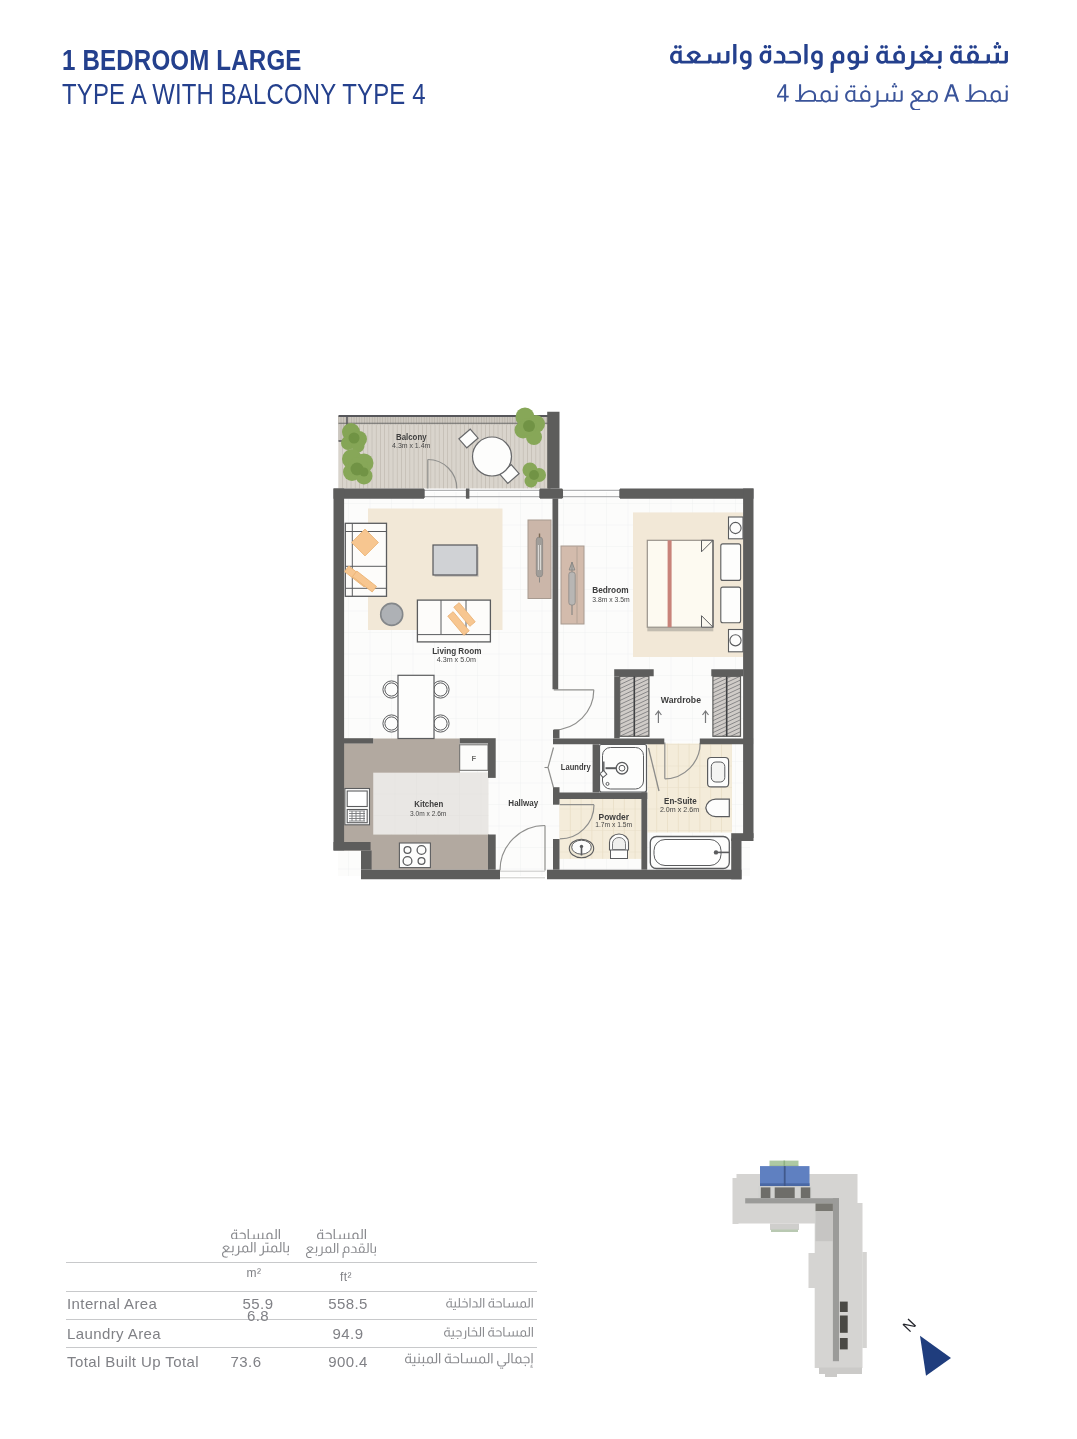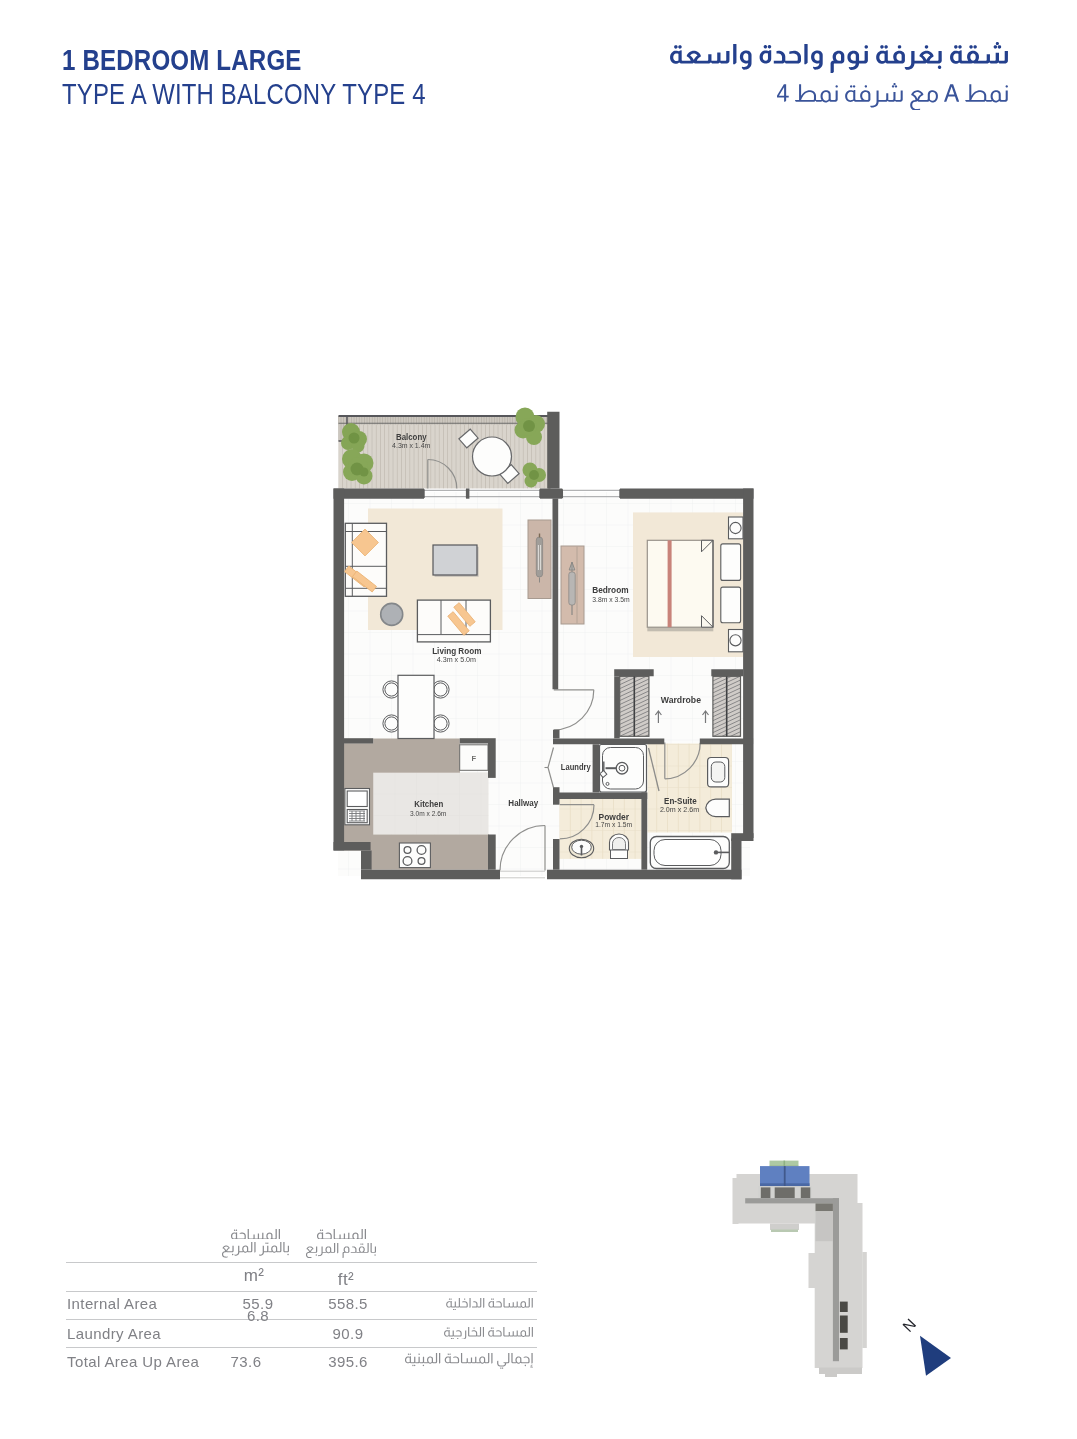--- a/index.html
+++ b/index.html
@@ -1,20 +1,20 @@
 <!DOCTYPE html>
 <html><head>
 <meta charset="utf-8">
 <style>
 * { margin:0; padding:0; box-sizing:border-box; }
 html,body { width:1077px; height:1439px; background:#ffffff; font-family:"Liberation Sans", sans-serif; position:relative; overflow:hidden; }
 .t1 { position:absolute; left:62px; top:43.5px; font-size:28.8px; font-weight:bold; color:#24408d; letter-spacing:0.2px; transform:scaleX(0.837); transform-origin:0 0; white-space:nowrap; }
 .t2 { position:absolute; left:62px; top:77.5px; font-size:29px; font-weight:normal; color:#24408d; letter-spacing:0.2px; transform:scaleX(0.825); transform-origin:0 0; white-space:nowrap; }
 .tbl { position:absolute; color:#808186; font-size:15px; letter-spacing:0.4px; }
-.unit { font-size:17px; }
+.unit { font-size:12px; }
 .rule { position:absolute; height:1px; background:#c8c9cb; left:66px; width:471px; }
 .num { position:absolute; width:80px; text-align:center; }
 .lab { position:absolute; left:67px; }
 </style>
 </head>
 <body>
 
 <div class="t1">1 BEDROOM LARGE</div>
 
 <div class="t2">TYPE A WITH BALCONY TYPE 4</div>
@@ -475,24 +475,24 @@
 <div class="tbl lab" style="top:1295px">Internal Area</div>
 <div class="tbl num" style="left:218px;top:1295px">55.9</div>
 <div class="tbl num" style="left:308px;top:1295px">558.5</div>
 <svg style="position:absolute;left:445.5px;top:1297.9px" width="87.0" height="12.2" viewBox="9 30 1044 147">
     <path d="M50.0 145.3L43.0 145.8L36.0 145.3L29.0 143.2L24.0 140.4L19.0 136.0L13.7 129.0L10.6 122.0L8.7 114.0L8.4 107.0L8.8 100.0L11.0 92.0L14.5 85.0L17.5 81.0L24.0 74.8L31.0 70.8L38.0 68.7L45.0 68.2L51.0 68.6L56.0 69.7L62.0 71.7L69.0 66.6L75.0 66.5L75.6 67.0L75.6 127.0L75.8 129.0L76.7 131.0L78.0 132.3L81.0 133.2L106.0 133.2L109.0 132.2L111.0 129.8L111.6 127.0L111.6 72.0L112.0 71.2L113.0 71.0L124.0 71.0L125.0 71.3L125.3 72.0L125.3 129.0L125.0 132.0L125.4 133.0L155.0 133.2L158.0 132.1L159.2 131.0L160.4 129.0L160.6 127.0L160.6 30.0L161.0 29.6L173.0 29.5L174.3 30.0L174.3 129.0L174.0 132.0L174.4 133.0L249.0 133.2L253.0 132.3L254.3 131.0L255.3 127.0L255.2 105.0L254.4 100.0L253.3 96.0L251.3 92.0L249.1 89.0L247.0 86.8L242.0 83.5L237.0 81.6L232.0 80.7L222.0 80.8L210.0 82.6L203.0 84.2L202.2 83.0L202.3 74.0L203.0 73.5L214.0 70.6L220.0 69.7L227.0 69.3L238.0 69.7L246.0 71.7L252.0 74.6L255.0 76.7L260.4 82.0L264.3 88.0L267.4 96.0L268.4 101.0L268.8 109.0L268.4 133.0L267.4 136.0L264.0 140.6L262.0 142.4L257.0 144.4L177.0 144.5L171.0 139.0L166.0 143.1L162.0 144.4L128.0 144.5L127.0 144.4L123.0 139.6L122.0 139.0L117.0 143.1L113.0 144.4L76.0 144.5L71.0 143.4L69.0 142.4L65.0 139.1L57.0 143.3L50.0 145.3ZM296.0 148.5L290.0 148.5L289.5 148.0L289.5 30.0L290.0 29.5L302.0 29.5L303.2 30.0L303.2 142.0L302.9 143.0L296.0 148.5ZM421.0 144.2L389.0 144.5L388.0 144.0L384.0 139.2L383.0 139.4L381.0 141.4L378.0 143.3L374.0 144.4L321.0 144.5L319.7 144.0L319.7 134.0L321.0 133.2L368.0 133.1L371.0 132.1L372.5 130.0L373.0 127.0L372.8 104.0L371.5 97.0L368.4 91.0L365.9 88.0L362.0 84.8L355.0 81.8L347.0 80.6L340.0 80.6L337.0 81.3L335.9 81.0L336.0 70.7L338.0 69.8L345.0 69.3L356.0 69.6L364.0 71.7L370.0 74.6L373.0 76.6L377.0 80.0L381.1 85.0L384.2 91.0L386.3 99.0L386.7 133.0L413.0 133.2L416.0 132.2L417.0 131.3L418.4 129.0L418.6 127.0L418.6 30.0L420.0 29.5L431.0 29.5L432.3 30.0L432.2 131.0L431.3 135.0L429.0 138.7L425.0 142.5L421.0 144.2ZM461.0 148.5L455.0 148.5L454.5 148.0L454.5 30.0L455.0 29.5L467.0 29.5L468.2 30.0L468.2 142.0L467.9 143.0L461.0 148.5ZM944.0 149.1L936.0 149.4L929.0 148.1L921.0 144.3L915.0 139.4L914.0 139.5L910.4 144.0L909.0 144.5L874.0 144.5L869.0 139.0L863.9 143.0L861.0 144.2L858.0 144.5L826.0 144.4L822.0 139.4L821.0 139.2L819.0 141.2L816.0 143.2L811.0 144.5L779.0 144.5L778.0 144.0L774.0 139.2L773.0 139.4L770.0 142.2L768.0 143.4L764.0 144.4L714.0 144.5L711.0 144.2L708.0 143.2L705.0 141.2L702.9 139.0L700.5 135.0L699.6 131.0L699.5 30.0L701.0 29.5L712.0 29.5L713.2 30.0L713.2 127.0L713.7 130.0L716.0 132.4L719.0 133.2L756.0 133.2L758.0 133.1L761.0 132.1L762.5 130.0L763.1 127.0L763.1 90.0L764.0 89.5L776.0 89.5L776.6 90.0L776.8 133.0L804.0 133.2L808.0 132.5L810.3 130.0L810.6 128.0L810.7 81.0L811.0 80.3L812.0 80.0L823.0 80.0L824.0 80.2L824.4 81.0L824.1 132.0L824.5 133.0L852.0 133.2L856.0 132.4L857.4 131.0L858.4 128.0L858.5 72.0L859.0 71.0L871.0 71.0L872.0 72.0L871.9 133.0L909.0 133.2L909.7 133.0L909.7 132.0L906.8 126.0L904.8 119.0L903.7 109.0L904.7 98.0L905.6 94.0L907.9 88.0L910.8 83.0L913.0 80.4L917.0 76.5L921.0 73.7L925.0 71.8L932.0 69.8L941.0 69.2L948.0 69.7L952.0 70.6L957.0 72.6L959.0 73.7L964.0 78.0L968.2 84.0L970.4 91.0L971.0 99.0L971.0 127.0L971.5 130.0L973.0 132.0L977.0 133.2L997.0 133.2L1001.0 132.2L1002.3 131.0L1003.5 128.0L1003.6 30.0L1005.0 29.5L1017.0 29.7L1017.3 30.0L1017.3 129.0L1017.1 132.0L1015.3 137.0L1013.0 139.9L1010.0 142.5L1006.0 144.2L1004.0 144.5L970.0 144.4L966.0 143.3L963.0 141.4L961.0 139.4L954.0 145.3L950.0 147.4L944.0 149.1ZM1046.0 148.5L1040.0 148.5L1039.5 148.0L1039.5 30.0L1040.0 29.5L1052.0 29.5L1053.2 30.0L1053.2 142.0L1052.9 143.0L1046.0 148.5ZM50.0 51.4L47.0 51.4L44.0 50.2L41.8 48.0L40.6 45.0L40.6 42.0L41.8 39.0L44.0 36.8L47.0 35.6L50.0 35.6L52.7 37.0L55.4 40.0L56.0 42.1L56.2 44.0L55.4 47.0L52.7 50.0L50.0 51.4ZM70.0 51.2L66.0 51.4L64.0 50.5L61.0 47.6L59.9 45.0L59.8 43.0L60.6 40.0L63.2 37.0L66.0 35.6L69.0 35.6L72.0 36.7L74.3 39.0L75.3 41.0L75.5 45.0L74.3 48.0L72.0 50.3L70.0 51.2ZM234.0 51.1L230.0 51.4L227.0 50.1L224.9 48.0L223.7 45.0L223.6 42.0L224.9 39.0L227.0 36.9L229.0 35.9L233.0 35.6L236.0 37.0L238.0 39.2L239.2 42.0L239.2 45.0L238.5 47.0L237.0 49.2L234.0 51.1ZM559.0 51.4L556.0 51.4L553.0 50.2L550.8 48.0L549.6 45.0L549.6 42.0L550.8 39.0L553.0 36.8L556.0 35.6L559.0 35.6L561.7 37.0L564.4 40.0L565.0 42.1L565.1 44.0L564.4 47.0L561.7 50.0L559.0 51.4ZM579.0 51.2L575.0 51.4L573.0 50.5L570.0 47.6L568.9 45.0L568.8 43.0L569.6 40.0L572.2 37.0L575.0 35.6L578.0 35.6L581.0 36.7L583.3 39.0L584.3 41.0L584.5 45.0L583.3 48.0L581.0 50.3L579.0 51.2ZM559.0 145.3L552.0 145.8L545.0 145.3L538.0 143.2L533.0 140.4L528.0 136.0L524.7 132.0L520.7 125.0L518.7 119.0L517.6 113.0L517.6 102.0L518.6 96.0L520.7 90.0L523.5 85.0L528.0 79.4L532.0 75.6L538.0 71.7L543.0 69.7L547.0 68.7L554.0 68.2L561.0 68.8L571.0 71.7L578.0 66.6L584.0 66.5L584.6 67.0L584.6 128.0L585.7 131.0L587.0 132.3L589.0 133.2L660.0 133.2L664.0 132.3L665.3 131.0L666.3 127.0L666.2 105.0L665.4 100.0L664.3 96.0L662.3 92.0L660.1 89.0L658.0 86.8L653.0 83.5L648.0 81.6L643.0 80.7L633.0 80.8L621.0 82.6L614.0 84.2L613.2 83.0L613.3 74.0L614.0 73.5L624.0 70.8L632.0 69.6L645.0 69.4L654.0 70.7L661.0 73.5L667.0 77.6L672.2 83.0L676.3 90.0L678.4 96.0L679.5 102.0L679.8 110.0L679.6 132.0L679.2 134.0L677.2 138.0L674.0 141.5L671.0 143.4L668.0 144.4L665.0 144.5L584.0 144.4L580.0 143.4L578.0 142.4L574.0 139.1L566.0 143.3L559.0 145.3ZM49.8 134.0L59.0 131.4L61.8 130.0L62.1 129.0L62.1 84.0L61.0 82.7L56.0 80.7L51.0 79.6L45.0 79.6L40.0 80.6L35.0 82.9L30.0 86.9L26.7 91.0L24.5 95.0L22.7 100.0L21.9 106.0L22.0 110.0L22.6 116.0L24.5 122.0L26.6 126.0L30.4 130.0L34.0 132.4L40.0 134.3L46.0 134.5L49.8 134.0ZM558.8 134.0L568.0 131.4L570.8 130.0L571.1 129.0L571.1 84.0L570.0 82.7L565.0 80.7L560.0 79.6L554.0 79.6L549.0 80.6L544.0 82.9L539.0 86.9L535.7 91.0L533.5 95.0L531.7 100.0L530.9 106.0L531.0 110.0L531.6 116.0L533.5 122.0L535.6 126.0L539.4 130.0L543.0 132.4L549.0 134.3L555.0 134.5L558.8 134.0ZM941.9 138.0L946.0 137.1L950.0 135.4L954.7 132.0L957.5 129.0L957.4 96.0L956.3 91.0L955.4 89.0L953.3 86.0L951.0 83.8L947.0 81.6L944.0 80.8L938.0 80.6L933.0 81.6L930.0 82.8L925.6 86.0L921.6 91.0L919.6 95.0L917.8 102.0L917.6 112.0L918.7 119.0L919.7 122.0L922.7 128.0L925.8 132.0L930.0 135.5L934.0 137.4L939.0 138.2L941.9 138.0ZM100.0 177.3L96.0 177.3L94.0 176.4L91.5 174.0L90.5 172.0L90.2 169.0L90.8 166.0L93.4 163.0L96.0 161.7L99.0 161.6L102.0 162.6L104.4 165.0L105.4 167.0L105.5 171.0L104.4 174.0L102.0 176.4L100.0 177.3ZM120.0 177.0L116.0 177.4L113.0 176.3L110.7 174.0L109.8 172.0L109.5 168.0L110.7 165.0L113.0 162.7L115.0 161.8L119.0 161.6L121.0 162.5L123.1 164.0L124.5 166.0L125.2 168.0L125.2 171.0L124.5 173.0L123.0 175.1L120.0 177.0Z" fill="#8a8b8f"></path>
   </svg>
 <div class="rule" style="top:1319px"></div>
 
 <div class="tbl lab" style="top:1324.5px">Laundry Area</div>
 <div class="tbl num" style="left:218px;top:1307px">6.8</div>
-<div class="tbl num" style="left:308px;top:1324.5px">90.9</div>
+<div class="tbl num" style="left:308px;top:1324.5px">94.9</div>
 <svg style="position:absolute;left:443.5px;top:1326.6px" width="89.0" height="12.7" viewBox="9 30 1064 152">
     <path d="M441.0 144.2L408.0 144.5L403.0 139.0L399.0 142.4L397.0 143.4L392.0 144.5L311.0 144.5L308.0 144.2L306.0 143.5L302.0 141.2L298.5 137.0L297.5 135.0L296.6 131.0L296.5 30.0L298.0 29.5L309.0 29.5L310.2 30.0L310.2 127.0L310.7 130.0L313.0 132.4L317.0 133.2L386.0 133.2L390.0 132.3L391.3 131.0L392.1 129.0L392.3 126.0L392.3 107.0L391.4 100.0L390.3 96.0L388.3 92.0L384.0 86.8L381.0 84.6L377.0 82.5L374.0 81.6L368.0 80.6L359.0 80.8L347.0 82.6L340.0 84.2L339.6 84.0L339.2 83.0L339.2 75.0L339.3 74.0L340.0 73.5L346.0 71.7L356.0 69.8L367.0 69.2L376.0 69.9L383.0 71.7L387.0 73.5L394.0 78.5L397.4 82.0L400.2 86.0L403.4 93.0L405.4 101.0L405.8 133.0L432.0 133.2L436.0 132.2L437.3 131.0L438.5 128.0L438.6 30.0L440.0 29.5L452.0 29.7L452.3 30.0L452.2 131.0L451.3 135.0L449.0 138.7L445.0 142.5L441.0 144.2ZM480.0 148.5L474.0 148.5L473.5 148.0L473.5 30.0L474.0 29.5L486.0 29.5L487.2 30.0L487.2 142.0L486.9 143.0L480.0 148.5ZM964.0 149.1L956.0 149.4L949.0 148.1L941.0 144.3L935.0 139.4L934.0 139.5L930.4 144.0L929.0 144.5L894.0 144.5L889.0 139.0L883.9 143.0L881.0 144.2L878.0 144.5L846.0 144.4L842.0 139.4L841.0 139.2L839.0 141.2L836.0 143.2L831.0 144.5L799.0 144.5L798.0 144.0L794.0 139.2L793.0 139.4L790.0 142.2L788.0 143.4L784.0 144.4L733.0 144.5L730.0 144.2L727.0 143.2L724.0 141.2L721.9 139.0L719.5 135.0L718.6 131.0L718.5 30.0L720.0 29.5L731.0 29.5L732.2 30.0L732.2 127.0L732.7 130.0L735.0 132.4L739.0 133.2L776.0 133.2L778.0 133.1L781.0 132.1L782.5 130.0L783.1 127.0L783.1 90.0L784.0 89.5L796.0 89.5L796.6 90.0L796.8 133.0L824.0 133.2L828.0 132.5L830.3 130.0L830.6 128.0L830.7 81.0L831.0 80.3L832.0 80.0L843.0 80.0L844.0 80.2L844.4 81.0L844.1 132.0L844.5 133.0L872.0 133.2L876.0 132.4L877.4 131.0L878.4 128.0L878.5 72.0L879.0 71.0L891.0 71.0L892.0 72.0L891.9 133.0L929.0 133.2L929.7 133.0L929.7 132.0L926.8 126.0L924.8 119.0L923.7 109.0L924.7 98.0L925.6 94.0L927.9 88.0L930.8 83.0L933.0 80.4L937.0 76.5L941.0 73.7L945.0 71.8L952.0 69.8L961.0 69.2L968.0 69.7L972.0 70.6L977.0 72.6L979.0 73.7L984.0 78.0L988.2 84.0L990.4 91.0L991.0 99.0L991.0 127.0L991.5 130.0L993.0 132.0L997.0 133.2L1017.0 133.2L1021.0 132.2L1022.3 131.0L1023.5 128.0L1023.6 30.0L1025.0 29.5L1037.0 29.7L1037.3 30.0L1037.3 129.0L1037.1 132.0L1035.3 137.0L1033.0 139.9L1030.0 142.5L1026.0 144.2L1024.0 144.5L990.0 144.4L986.0 143.3L983.0 141.4L981.0 139.4L974.0 145.3L970.0 147.4L964.0 149.1ZM1066.0 148.5L1060.0 148.5L1059.5 148.0L1059.5 30.0L1060.0 29.5L1072.0 29.5L1073.2 30.0L1073.2 142.0L1072.9 143.0L1066.0 148.5ZM50.0 51.4L47.0 51.4L44.0 50.2L41.8 48.0L40.6 45.0L40.6 42.0L41.8 39.0L44.0 36.8L47.0 35.6L50.0 35.6L52.7 37.0L55.4 40.0L56.0 42.1L56.2 44.0L55.4 47.0L52.7 50.0L50.0 51.4ZM70.0 51.2L66.0 51.4L64.0 50.5L61.0 47.6L59.9 45.0L59.8 43.0L60.6 40.0L63.2 37.0L66.0 35.6L69.0 35.6L72.0 36.7L74.3 39.0L75.3 41.0L75.5 45.0L74.3 48.0L72.0 50.3L70.0 51.2ZM371.0 51.1L367.0 51.4L364.0 50.1L361.9 48.0L360.7 45.0L360.6 42.0L361.9 39.0L364.0 36.9L366.0 35.9L370.0 35.6L373.0 37.0L375.0 39.2L376.2 42.0L376.2 45.0L375.5 47.0L374.0 49.2L371.0 51.1ZM578.0 51.4L575.0 51.4L572.0 50.2L569.8 48.0L568.6 45.0L568.6 42.0L569.8 39.0L572.0 36.8L575.0 35.6L578.0 35.6L580.7 37.0L583.4 40.0L584.0 42.1L584.1 44.0L583.4 47.0L580.7 50.0L578.0 51.4ZM598.0 51.2L594.0 51.4L592.0 50.5L589.0 47.6L587.9 45.0L587.8 43.0L588.6 40.0L591.2 37.0L594.0 35.6L597.0 35.6L600.0 36.7L602.3 39.0L603.3 41.0L603.5 45.0L602.3 48.0L600.0 50.3L598.0 51.2ZM50.0 145.3L43.0 145.8L36.0 145.3L29.0 143.2L24.0 140.4L19.0 136.0L15.7 132.0L11.7 125.0L9.7 119.0L8.6 113.0L8.6 102.0L9.6 96.0L12.7 88.0L16.6 82.0L23.0 75.6L29.0 71.7L34.0 69.7L39.0 68.6L49.0 68.4L56.0 69.7L62.0 71.7L69.0 66.6L75.0 66.5L75.6 67.0L75.6 128.0L76.7 131.0L78.0 132.3L80.0 133.2L106.0 133.2L109.0 132.2L111.0 129.8L111.6 127.0L111.6 72.0L112.0 71.2L124.0 71.0L125.0 71.3L125.3 72.0L125.3 129.0L125.0 132.0L125.4 133.0L126.0 133.2L200.0 133.2L204.0 132.3L205.3 131.0L206.3 127.0L206.2 105.0L205.4 100.0L204.3 96.0L202.3 92.0L200.1 89.0L198.0 86.8L193.0 83.5L188.0 81.6L183.0 80.7L173.0 80.8L161.0 82.6L154.0 84.2L153.2 83.0L153.3 74.0L154.0 73.5L165.0 70.6L171.0 69.7L178.0 69.3L189.0 69.7L197.0 71.7L203.0 74.6L206.0 76.7L211.4 82.0L215.3 88.0L218.4 96.0L219.4 101.0L219.8 109.0L219.4 133.0L218.4 136.0L215.6 140.0L213.0 142.4L209.0 144.1L205.0 144.5L128.0 144.5L127.0 144.4L123.0 139.6L122.0 139.0L117.0 143.1L113.0 144.4L76.0 144.5L71.0 143.4L69.0 142.4L65.0 139.1L57.0 143.3L50.0 145.3ZM578.0 145.3L571.0 145.8L564.0 145.3L557.0 143.2L552.0 140.4L547.0 136.0L543.7 132.0L539.7 125.0L537.7 119.0L536.6 113.0L536.6 102.0L537.6 96.0L539.7 90.0L542.5 85.0L547.0 79.4L551.0 75.6L557.0 71.7L562.0 69.7L566.0 68.7L573.0 68.2L580.0 68.8L590.0 71.7L597.0 66.6L603.0 66.5L603.6 67.0L603.6 128.0L604.7 131.0L606.0 132.3L608.0 133.2L679.0 133.2L683.0 132.3L684.3 131.0L685.3 127.0L685.2 105.0L684.4 100.0L683.3 96.0L681.3 92.0L679.1 89.0L677.0 86.8L672.0 83.5L667.0 81.6L662.0 80.7L652.0 80.8L640.0 82.6L633.0 84.2L632.2 83.0L632.3 74.0L633.0 73.5L643.0 70.8L651.0 69.6L664.0 69.4L673.0 70.7L680.0 73.5L686.0 77.6L691.2 83.0L695.3 90.0L697.4 96.0L698.5 102.0L698.8 110.0L698.6 132.0L698.2 134.0L696.2 138.0L693.0 141.5L690.0 143.4L687.0 144.4L684.0 144.5L603.0 144.4L599.0 143.4L597.0 142.4L593.0 139.1L585.0 143.3L578.0 145.3ZM240.0 182.0L225.0 182.5L219.7 176.0L219.6 171.0L220.0 170.6L233.0 171.1L240.0 170.3L244.0 169.2L250.0 166.4L253.0 164.2L257.2 159.0L259.1 155.0L260.2 151.0L261.0 143.0L261.0 72.0L262.0 71.0L274.0 71.0L274.6 72.0L274.6 143.0L274.2 150.0L272.4 158.0L270.4 163.0L267.2 168.0L261.0 174.2L256.0 177.3L252.0 179.2L245.0 181.3L240.0 182.0ZM49.8 134.0L59.0 131.4L61.8 130.0L62.1 129.0L62.1 84.0L61.0 82.7L56.0 80.7L51.0 79.6L45.0 79.6L40.0 80.6L35.0 82.9L30.0 86.9L26.7 91.0L24.5 95.0L22.7 100.0L21.9 106.0L22.0 110.0L22.6 116.0L24.5 122.0L26.6 126.0L30.4 130.0L34.0 132.4L40.0 134.3L46.0 134.5L49.8 134.0ZM577.8 134.0L587.0 131.4L589.8 130.0L590.1 129.0L590.1 84.0L589.0 82.7L584.0 80.7L579.0 79.6L573.0 79.6L568.0 80.6L563.0 82.9L558.0 86.9L554.7 91.0L552.5 95.0L550.7 100.0L549.9 106.0L550.0 110.0L550.6 116.0L552.5 122.0L554.6 126.0L558.4 130.0L562.0 132.4L568.0 134.3L574.0 134.5L577.8 134.0ZM961.9 138.0L966.0 137.1L970.0 135.4L974.7 132.0L977.5 129.0L977.4 96.0L976.3 91.0L975.4 89.0L973.3 86.0L971.0 83.8L967.0 81.6L964.0 80.8L958.0 80.6L953.0 81.6L950.0 82.8L945.6 86.0L941.6 91.0L939.6 95.0L937.8 102.0L937.6 112.0L938.7 119.0L939.7 122.0L942.7 128.0L945.8 132.0L950.0 135.5L954.0 137.4L959.0 138.2L961.9 138.0ZM100.0 177.3L96.0 177.3L94.0 176.4L91.5 174.0L90.5 172.0L90.2 169.0L90.8 166.0L93.4 163.0L96.0 161.7L99.0 161.6L102.0 162.6L104.4 165.0L105.4 167.0L105.5 171.0L104.4 174.0L102.0 176.4L100.0 177.3ZM120.0 177.0L116.0 177.4L113.0 176.3L110.7 174.0L109.8 172.0L109.5 168.0L110.7 165.0L113.0 162.7L115.0 161.8L119.0 161.6L121.0 162.5L123.1 164.0L124.5 166.0L125.2 168.0L125.2 171.0L124.5 173.0L123.0 175.1L120.0 177.0ZM174.0 177.4L171.0 177.4L168.0 176.3L165.7 174.0L164.7 172.0L164.5 168.0L165.7 165.0L168.0 162.7L170.0 161.8L174.0 161.6L176.0 162.5L179.0 165.4L180.1 168.0L180.2 170.0L179.4 173.0L176.8 176.0L174.0 177.4Z" fill="#8a8b8f"></path>
   </svg>
 <div class="rule" style="top:1346.5px"></div>
 
-<div class="tbl lab" style="top:1353px">Total Area Up Area</div>
+<div class="tbl lab" style="top:1353px">Total Built Up Total</div>
 <div class="tbl num" style="left:206px;top:1353px">73.6</div>
-<div class="tbl num" style="left:308px;top:1353px">395.6</div>
+<div class="tbl num" style="left:308px;top:1353px">900.4</div>
 <svg style="position:absolute;left:404.5px;top:1353.1px" width="128.0" height="15.8" viewBox="9 30 1435 177">
     <path d="M296.0 149.1L288.0 149.4L281.0 148.1L273.0 144.3L267.0 139.4L266.0 139.5L262.4 144.0L261.0 144.5L225.0 144.4L221.0 139.6L220.0 139.0L215.0 143.1L210.0 144.5L176.0 144.4L172.0 139.6L171.0 139.0L166.0 143.1L162.0 144.4L128.0 144.5L127.0 144.4L123.0 139.6L122.0 139.0L117.0 143.1L113.0 144.4L78.0 144.5L74.0 144.3L71.0 143.4L69.0 142.4L65.0 139.1L57.0 143.3L50.0 145.3L43.0 145.8L36.0 145.3L29.0 143.2L24.0 140.4L19.0 136.0L13.7 129.0L10.6 122.0L8.8 115.0L8.4 107.0L8.8 100.0L9.6 96.0L11.7 90.0L16.6 82.0L23.0 75.6L29.0 71.7L34.0 69.7L38.0 68.7L45.0 68.2L52.0 68.8L62.0 71.7L69.0 66.6L75.0 66.5L75.6 67.0L75.6 68.0L75.6 127.0L75.8 129.0L76.7 131.0L78.0 132.3L81.0 133.2L107.0 133.0L109.0 132.2L110.3 131.0L111.5 128.0L111.6 72.0L112.0 71.2L113.0 71.0L124.0 71.0L125.0 71.3L125.3 72.0L125.3 129.0L125.0 132.0L125.4 133.0L155.0 133.2L158.0 132.2L159.0 131.3L160.4 129.0L160.5 128.0L160.6 72.0L161.0 70.9L162.0 70.8L173.0 70.8L174.0 71.1L174.3 72.0L174.3 129.0L174.0 132.0L174.4 133.0L204.0 133.2L207.0 132.2L208.0 131.3L209.4 129.0L209.5 128.0L209.6 72.0L210.0 71.2L211.0 71.0L222.0 71.0L223.0 71.3L223.3 72.0L223.3 129.0L223.0 132.0L223.4 133.0L261.0 133.2L261.7 133.0L261.7 132.0L258.8 126.0L256.8 119.0L255.7 108.0L256.5 99.0L257.6 94.0L259.9 88.0L261.5 85.0L264.4 81.0L269.0 76.5L273.0 73.7L277.0 71.8L285.0 69.6L292.0 69.2L299.0 69.6L304.0 70.6L311.0 73.7L316.0 78.0L320.2 84.0L322.4 91.0L323.0 99.0L323.0 127.0L323.5 130.0L325.0 132.0L329.0 133.2L350.9 133.0L353.0 132.2L354.3 131.0L355.4 129.0L355.6 127.0L355.6 30.0L357.0 29.5L369.0 29.7L369.3 30.0L369.3 129.0L369.1 132.0L367.3 137.0L365.0 139.9L362.0 142.5L358.0 144.2L356.0 144.5L322.0 144.4L318.0 143.3L315.0 141.4L313.0 139.4L306.0 145.3L302.0 147.4L296.0 149.1ZM397.0 148.5L391.0 148.5L390.5 148.0L390.5 30.0L391.0 29.5L403.0 29.5L404.2 30.0L404.2 142.0L403.9 143.0L397.0 148.5ZM881.0 149.1L873.0 149.4L866.0 148.1L858.0 144.3L852.0 139.4L851.0 139.5L847.4 144.0L846.0 144.5L811.0 144.5L806.0 139.0L800.9 143.0L798.0 144.2L795.0 144.5L763.0 144.4L759.0 139.4L758.0 139.2L756.0 141.2L753.0 143.2L748.0 144.5L716.0 144.5L715.0 144.0L711.0 139.2L710.0 139.4L707.0 142.2L705.0 143.4L701.0 144.4L651.0 144.5L648.0 144.2L645.0 143.2L642.0 141.2L639.9 139.0L637.5 135.0L636.6 131.0L636.5 30.0L638.0 29.5L649.0 29.5L650.2 30.0L650.2 127.0L650.7 130.0L653.0 132.4L656.0 133.2L693.0 133.2L695.0 133.1L698.0 132.1L699.5 130.0L700.1 127.0L700.1 90.0L701.0 89.5L713.0 89.5L713.6 90.0L713.8 133.0L741.0 133.2L745.0 132.5L747.3 130.0L747.6 128.0L747.7 81.0L748.0 80.3L749.0 80.0L760.0 80.0L761.0 80.2L761.4 81.0L761.1 132.0L761.5 133.0L789.0 133.2L793.0 132.4L794.4 131.0L795.4 128.0L795.5 72.0L796.0 71.0L808.0 71.0L809.0 72.0L808.9 133.0L846.0 133.2L846.7 133.0L846.7 132.0L843.8 126.0L841.8 119.0L840.7 109.0L841.7 98.0L842.6 94.0L844.9 88.0L847.8 83.0L850.0 80.4L854.0 76.5L858.0 73.7L862.0 71.8L869.0 69.8L878.0 69.2L885.0 69.7L889.0 70.6L894.0 72.6L896.0 73.7L901.0 78.0L905.2 84.0L907.4 91.0L908.0 99.0L908.0 127.0L908.5 130.0L910.0 132.0L914.0 133.2L934.0 133.2L938.0 132.2L939.3 131.0L940.5 128.0L940.6 30.0L942.0 29.5L954.0 29.7L954.3 30.0L954.3 129.0L954.1 132.0L952.3 137.0L950.0 139.9L947.0 142.5L943.0 144.2L941.0 144.5L907.0 144.4L903.0 143.3L900.0 141.4L898.0 139.4L891.0 145.3L887.0 147.4L881.0 149.1ZM983.0 148.5L977.0 148.5L976.5 148.0L976.5 30.0L977.0 29.5L989.0 29.5L990.2 30.0L990.2 142.0L989.9 143.0L983.0 148.5ZM1109.0 182.2L1081.0 182.4L1072.0 181.4L1062.0 178.2L1057.0 175.3L1053.0 172.3L1049.9 169.0L1045.9 163.0L1042.6 154.0L1041.6 145.0L1041.8 122.0L1048.0 116.8L1054.0 116.5L1055.2 117.0L1055.2 143.0L1055.8 151.0L1057.6 157.0L1059.8 161.0L1063.0 164.4L1066.0 166.4L1070.0 168.2L1078.0 170.2L1092.0 171.2L1108.0 170.2L1116.0 168.2L1120.0 166.3L1124.2 163.0L1128.2 157.0L1130.2 150.0L1130.6 145.0L1130.0 144.5L1119.0 144.5L1118.2 144.0L1113.3 138.0L1112.8 137.0L1113.0 133.8L1114.0 133.2L1136.0 133.2L1138.0 132.8L1160.0 133.2L1163.0 132.2L1164.3 131.0L1165.4 129.0L1165.6 30.0L1167.0 29.5L1179.0 29.7L1179.3 30.0L1179.3 129.0L1178.3 135.0L1177.3 137.0L1173.8 141.0L1172.0 142.5L1168.0 144.2L1145.0 144.5L1144.3 145.0L1143.2 154.0L1141.3 160.0L1138.2 166.0L1134.1 171.0L1129.0 175.2L1121.0 179.4L1115.0 181.2L1109.0 182.2ZM1287.0 149.1L1279.0 149.4L1272.0 148.1L1264.0 144.3L1258.0 139.4L1257.0 139.5L1253.4 144.0L1252.0 144.5L1216.0 144.5L1213.0 144.2L1210.0 143.2L1207.0 141.2L1204.9 139.0L1202.5 135.0L1201.5 130.0L1201.5 30.0L1202.0 29.5L1214.0 29.5L1215.2 30.0L1215.2 127.0L1215.7 130.0L1216.5 131.0L1218.0 132.4L1220.0 133.0L1252.7 133.0L1252.7 132.0L1248.8 123.0L1247.6 118.0L1246.9 112.0L1247.0 104.0L1248.6 94.0L1250.9 88.0L1252.5 85.0L1257.3 79.0L1261.0 75.7L1264.0 73.7L1272.0 70.5L1276.0 69.6L1284.0 69.2L1291.0 69.7L1295.0 70.6L1302.0 73.7L1306.0 77.0L1309.5 81.0L1312.4 87.0L1313.4 91.0L1314.0 99.0L1314.1 128.0L1314.5 130.0L1316.0 132.0L1320.0 133.2L1386.0 133.2L1390.0 132.3L1391.3 131.0L1392.1 129.0L1392.3 108.0L1391.4 100.0L1389.4 94.0L1385.2 88.0L1381.0 84.6L1377.0 82.5L1374.0 81.6L1368.0 80.6L1359.0 80.8L1347.0 82.6L1340.0 84.2L1339.2 83.0L1339.3 74.0L1340.0 73.5L1350.0 70.8L1358.0 69.6L1371.0 69.4L1380.0 70.7L1387.0 73.5L1392.0 76.7L1397.4 82.0L1401.3 88.0L1403.4 93.0L1405.4 101.0L1405.8 129.0L1405.4 133.0L1404.4 136.0L1402.4 139.0L1399.0 142.4L1395.0 144.1L1392.0 144.5L1314.0 144.5L1309.0 143.3L1306.0 141.4L1304.0 139.4L1297.0 145.3L1293.0 147.4L1287.0 149.1ZM1433.0 148.5L1427.0 148.5L1426.5 148.0L1426.5 30.0L1427.0 29.5L1439.0 29.5L1440.2 30.0L1440.2 142.0L1439.9 143.0L1433.0 148.5ZM50.0 51.4L47.0 51.4L44.0 50.2L41.8 48.0L40.6 45.0L40.6 42.0L41.8 39.0L44.0 36.8L47.0 35.6L50.0 35.6L52.7 37.0L55.4 40.0L56.0 42.1L56.2 44.0L55.4 47.0L52.7 50.0L50.0 51.4ZM70.0 51.2L66.0 51.4L64.0 50.5L61.0 47.6L59.9 45.0L59.8 43.0L60.6 40.0L63.2 37.0L66.0 35.6L69.0 35.6L72.0 36.7L74.3 39.0L75.3 41.0L75.5 45.0L74.3 48.0L72.0 50.3L70.0 51.2ZM170.0 51.1L166.0 51.4L163.0 50.2L160.9 48.0L159.9 46.0L159.6 42.0L160.9 39.0L163.0 36.8L165.0 35.8L169.0 35.6L172.0 37.0L174.0 39.1L175.3 42.0L175.3 45.0L174.0 47.9L172.0 50.0L170.0 51.1ZM496.0 51.4L493.0 51.4L490.0 50.2L487.8 48.0L486.6 45.0L486.6 42.0L487.8 39.0L490.0 36.8L493.0 35.6L496.0 35.6L498.7 37.0L501.4 40.0L502.0 42.1L502.1 44.0L501.4 47.0L498.7 50.0L496.0 51.4ZM516.0 51.2L512.0 51.4L510.0 50.5L507.0 47.6L505.9 45.0L505.8 43.0L506.6 40.0L509.2 37.0L512.0 35.6L515.0 35.6L518.0 36.7L520.3 39.0L521.3 41.0L521.5 45.0L520.3 48.0L518.0 50.3L516.0 51.2ZM496.0 145.3L489.0 145.8L482.0 145.3L475.0 143.2L470.0 140.4L465.0 136.0L461.7 132.0L457.7 125.0L455.7 119.0L454.6 113.0L454.6 102.0L455.6 96.0L457.7 90.0L460.5 85.0L465.0 79.4L469.0 75.6L475.0 71.7L480.0 69.7L484.0 68.7L491.0 68.2L498.0 68.8L508.0 71.7L515.0 66.6L521.0 66.5L521.6 67.0L521.6 128.0L522.7 131.0L524.0 132.3L526.0 133.2L529.0 132.8L531.0 133.2L596.0 133.2L600.0 132.3L601.3 131.0L602.3 127.0L602.2 105.0L601.4 100.0L600.3 96.0L598.3 92.0L596.1 89.0L594.0 86.8L589.0 83.5L584.0 81.6L579.0 80.7L569.0 80.8L557.0 82.6L550.0 84.2L549.2 83.0L549.3 74.0L550.0 73.5L560.0 70.8L568.0 69.6L581.0 69.4L590.0 70.7L597.0 73.5L603.0 77.6L608.2 83.0L612.3 90.0L614.4 96.0L615.5 102.0L615.8 110.0L615.6 132.0L615.2 134.0L613.2 138.0L610.0 141.5L607.0 143.4L604.0 144.4L601.0 144.5L521.0 144.4L517.0 143.4L515.0 142.4L511.0 139.1L503.0 143.3L496.0 145.3ZM49.8 134.0L59.0 131.4L61.8 130.0L62.1 129.0L62.1 84.0L61.0 82.7L56.0 80.7L51.0 79.6L45.0 79.6L40.0 80.6L35.0 82.9L30.0 86.9L26.7 91.0L24.5 95.0L22.7 100.0L21.9 106.0L22.0 110.0L22.6 116.0L24.5 122.0L26.6 126.0L30.4 130.0L34.0 132.4L40.0 134.3L46.0 134.5L49.8 134.0ZM495.8 134.0L505.0 131.4L507.8 130.0L508.1 129.0L508.1 84.0L507.0 82.7L502.0 80.7L497.0 79.6L491.0 79.6L486.0 80.6L481.0 82.9L476.0 86.9L472.7 91.0L470.5 95.0L468.7 100.0L467.9 106.0L468.0 110.0L468.6 116.0L470.5 122.0L472.6 126.0L476.4 130.0L480.0 132.4L486.0 134.3L492.0 134.5L495.8 134.0ZM293.9 138.0L298.0 137.1L302.0 135.4L306.7 132.0L309.5 129.0L309.4 96.0L308.3 91.0L307.4 89.0L305.3 86.0L303.0 83.8L299.0 81.6L296.0 80.8L290.0 80.6L285.0 81.6L282.0 82.8L277.6 86.0L273.6 91.0L271.6 95.0L269.8 102.0L269.6 112.0L270.7 119.0L271.7 122.0L274.7 128.0L277.8 132.0L282.0 135.5L286.0 137.4L291.0 138.2L293.9 138.0ZM878.9 138.0L883.0 137.1L887.0 135.4L891.7 132.0L894.5 129.0L894.4 96.0L893.3 91.0L892.4 89.0L890.3 86.0L888.0 83.8L884.0 81.6L881.0 80.8L875.0 80.6L870.0 81.6L867.0 82.8L862.6 86.0L858.6 91.0L856.6 95.0L854.8 102.0L854.6 112.0L855.7 119.0L856.7 122.0L859.7 128.0L862.8 132.0L867.0 135.5L871.0 137.4L876.0 138.2L878.9 138.0ZM1284.9 138.0L1289.0 137.1L1293.0 135.4L1297.7 132.0L1300.5 129.0L1300.4 96.0L1299.3 91.0L1298.4 89.0L1296.3 86.0L1294.0 83.8L1290.0 81.6L1287.0 80.8L1281.0 80.6L1276.0 81.6L1273.0 82.8L1268.6 86.0L1264.6 91.0L1262.6 95.0L1260.8 102.0L1260.6 112.0L1261.7 119.0L1262.7 122.0L1265.7 128.0L1268.8 132.0L1273.0 135.5L1277.0 137.4L1282.0 138.2L1284.9 138.0ZM100.0 177.3L96.0 177.3L94.0 176.4L91.5 174.0L90.5 172.0L90.2 169.0L90.8 166.0L93.4 163.0L96.0 161.7L99.0 161.6L102.0 162.6L104.4 165.0L105.4 167.0L105.5 171.0L104.4 174.0L102.0 176.4L100.0 177.3ZM120.0 177.0L116.0 177.4L113.0 176.3L110.7 174.0L109.8 172.0L109.5 168.0L110.7 165.0L113.0 162.7L115.0 161.8L119.0 161.6L121.0 162.5L123.1 164.0L124.5 166.0L125.2 168.0L125.2 171.0L124.5 173.0L123.0 175.1L120.0 177.0ZM218.0 177.0L214.0 177.4L211.0 176.3L208.7 174.0L207.8 172.0L207.5 168.0L208.7 165.0L211.0 162.7L213.0 161.8L217.0 161.6L219.0 162.5L221.1 164.0L222.5 166.0L223.2 168.0L223.2 171.0L222.5 173.0L221.0 175.1L218.0 177.0ZM1360.0 177.4L1357.0 177.4L1354.0 176.3L1351.7 174.0L1350.7 172.0L1350.5 168.0L1351.7 165.0L1354.0 162.7L1356.0 161.8L1360.0 161.6L1362.0 162.5L1365.0 165.4L1366.1 168.0L1366.2 170.0L1365.4 173.0L1362.8 176.0L1360.0 177.4ZM1441.0 192.5L1416.0 192.5L1414.5 192.0L1414.5 186.0L1415.0 185.5L1420.0 185.5L1421.3 185.0L1418.8 180.0L1418.5 172.0L1419.8 168.0L1422.0 165.2L1424.0 163.5L1428.0 161.9L1431.0 161.5L1435.0 161.7L1439.2 163.0L1439.4 169.0L1439.0 169.4L1436.0 168.6L1432.0 168.6L1429.0 169.5L1427.0 171.3L1426.0 173.1L1425.5 178.0L1426.5 181.0L1430.0 184.4L1433.0 185.4L1444.0 185.5L1444.6 186.0L1444.3 189.0L1441.0 192.5ZM1085.0 207.3L1082.0 207.4L1079.0 206.3L1076.6 204.0L1075.6 202.0L1075.5 198.0L1076.6 195.0L1079.0 192.7L1081.0 191.7L1085.0 191.7L1087.0 192.5L1089.5 195.0L1090.5 197.0L1090.9 200.0L1090.3 203.0L1087.6 206.0L1085.0 207.3ZM1105.0 207.2L1101.0 207.4L1098.0 206.0L1096.0 203.9L1094.7 201.0L1094.7 198.0L1096.0 195.1L1098.0 193.0L1101.0 191.6L1104.0 191.6L1107.0 192.8L1109.2 195.0L1110.4 198.0L1110.4 201.0L1109.2 204.0L1107.0 206.2L1105.0 207.2Z" fill="#8a8b8f"></path>
   </svg>
 
 </body></html>

